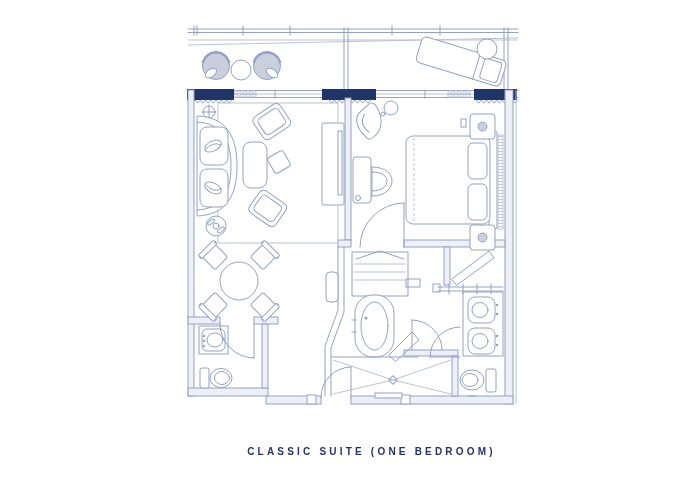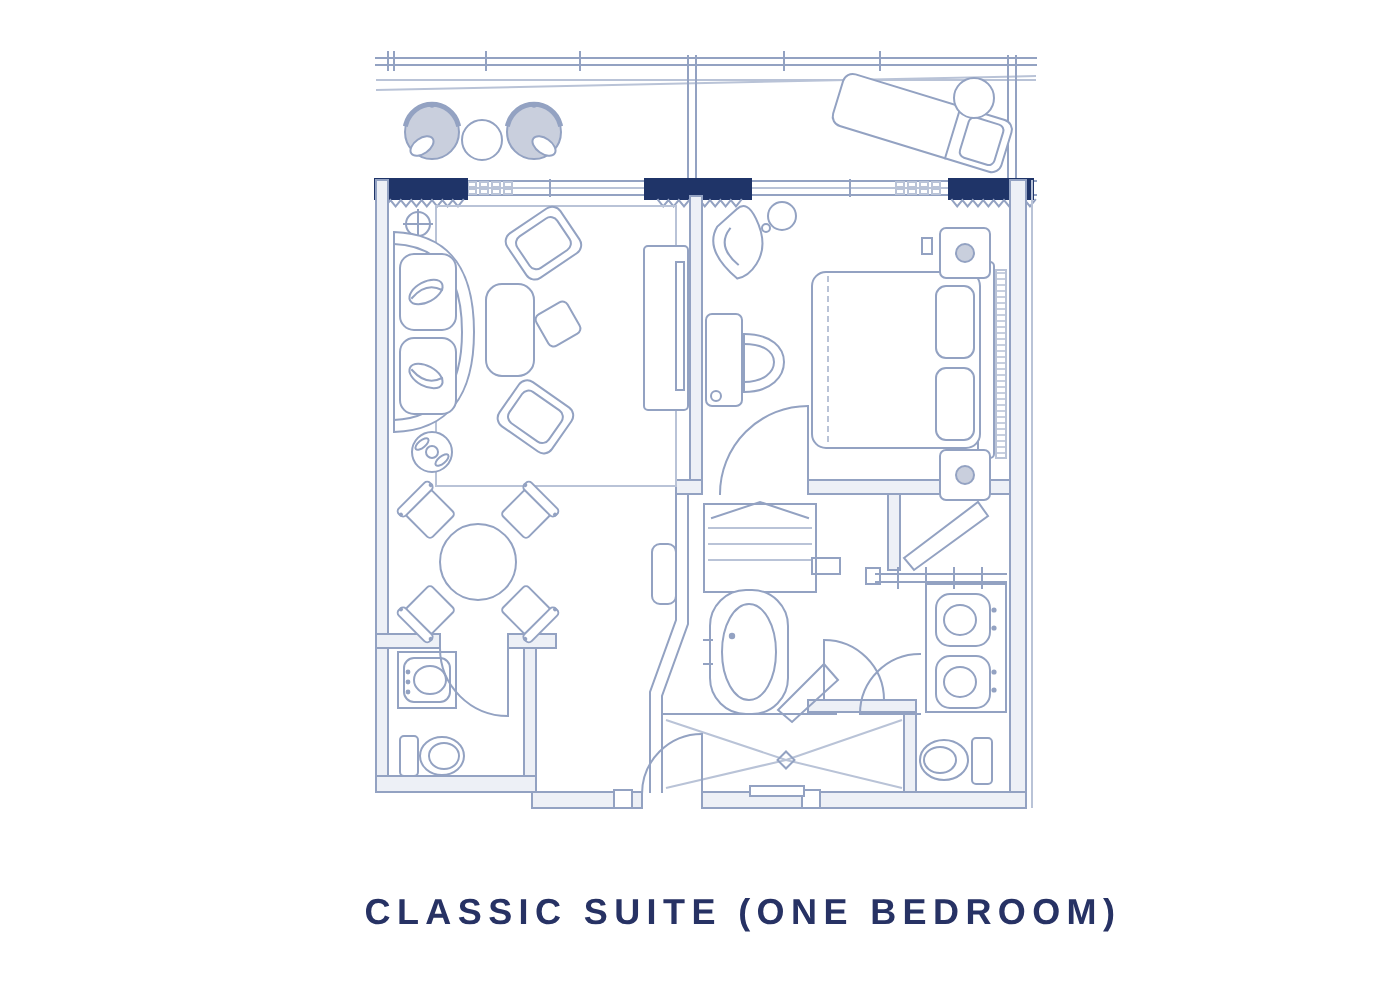--- a/index.html
+++ b/index.html
@@ -12,21 +12,21 @@
   svg{position:absolute;left:0;top:0;}
   .s  {stroke:var(--line,#93a2c2);fill:none;stroke-width:1;stroke-linecap:square;}
   .sf {stroke:var(--line,#93a2c2);fill:#ffffff;stroke-width:1;}
   .lt {stroke:var(--line-light,#b9c3d7);fill:none;stroke-width:1;}
   .wall{fill:var(--wall-fill,#edf0f6);stroke:var(--line,#93a2c2);stroke-width:1;}
   .navy{fill:var(--navy,#1f3468);stroke:none;}
   .gray{fill:var(--furniture-gray,#c9cfdd);stroke:var(--line,#93a2c2);stroke-width:1;}
   .dot{fill:var(--line,#93a2c2);stroke:none;}
   .caption{
     position:absolute;left:0;right:0;top:446px;text-align:center;
-    font-weight:700;font-size:18px;letter-spacing:3.2px;
+    font-weight:700;font-size:10px;letter-spacing:3.2px;
     color:var(--caption-text,#273264);
     font-family:"Liberation Sans",sans-serif;
     padding-left:43px;
   }
 </style>
 </head>
 <body>
 
 <div class="stage">
   <svg width="700" height="500" viewBox="0 0 700 500">

